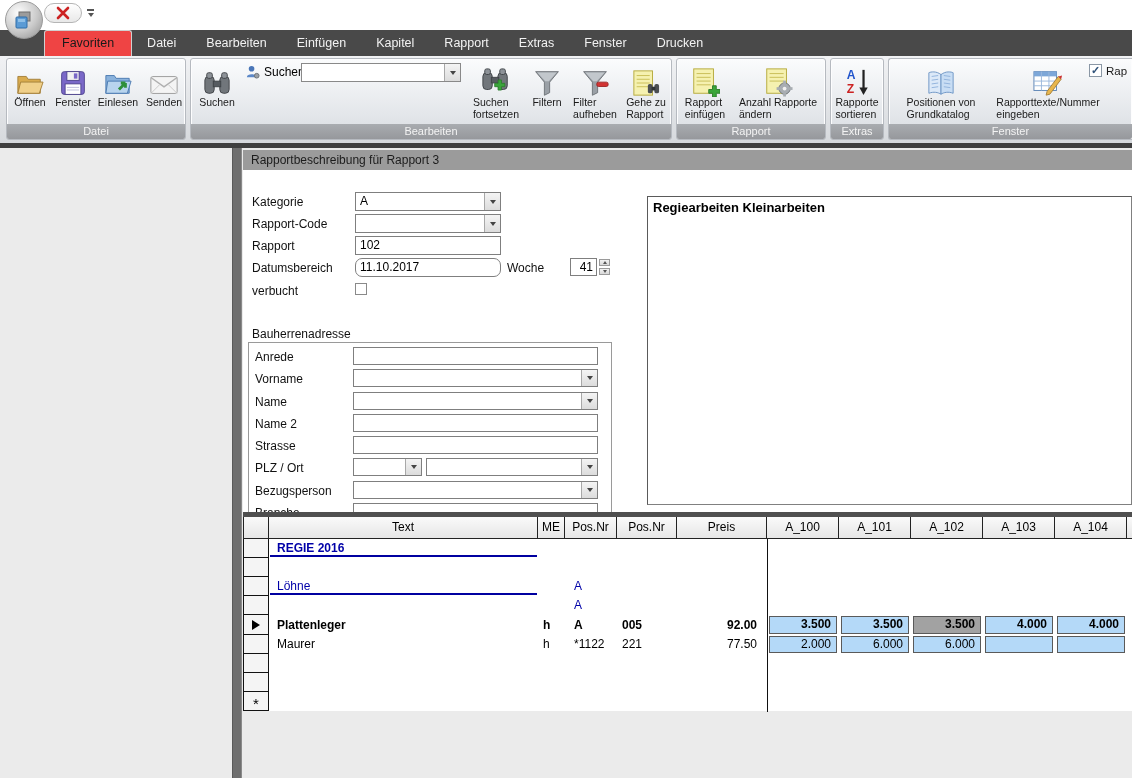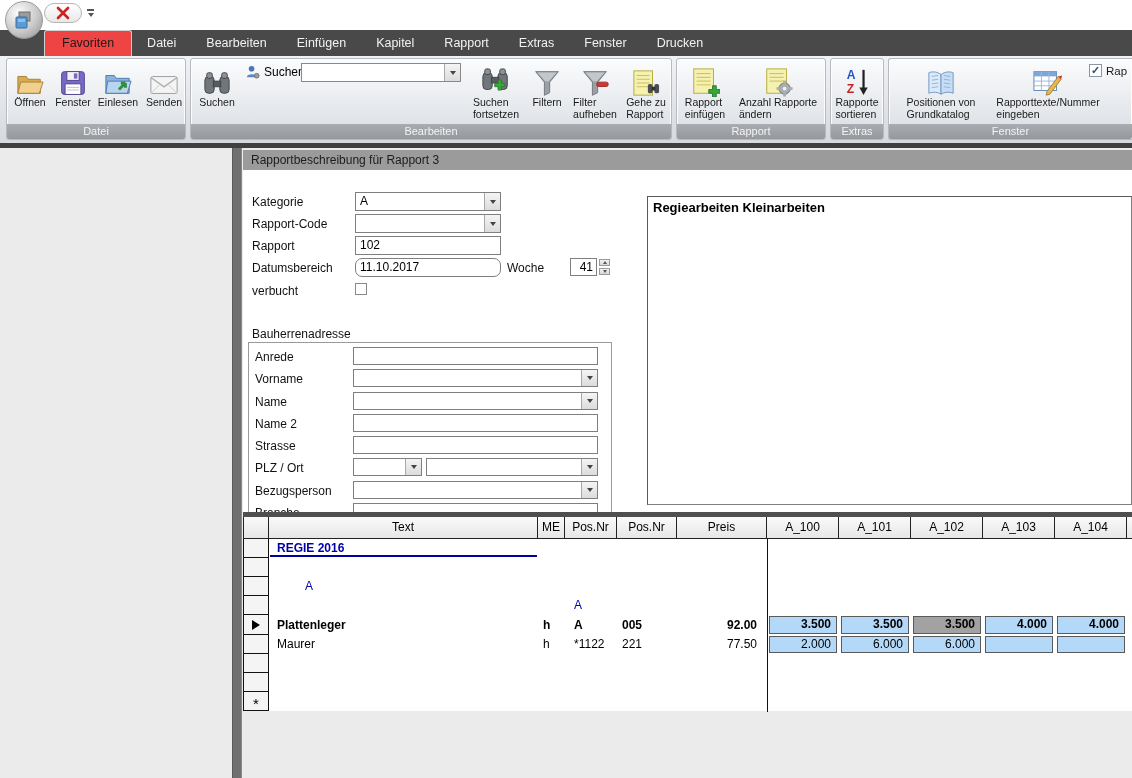--- a/index.html
+++ b/index.html
@@ -481,20 +481,21 @@
         <div class="gsel"></div>
         <div class="gc c1 t-ind nv b ulcell">REGIE 2016</div>
       </div>
 
       <div class="grow">
         <div class="gsel"></div>
       </div>
 
       <div class="grow">
         <div class="gsel"></div>
+        <div class="gc c1 t-ind nv ulcell">Löhne</div>
         <div class="gc c2"></div>
         <div class="gc c3 t-p1 nv">A</div>
       </div>
 
       <div class="grow">
         <div class="gsel"></div>
         <div class="gc c1"></div>
         <div class="gc c2"></div>
         <div class="gc c3 t-p1 nv">A</div>
       </div>

